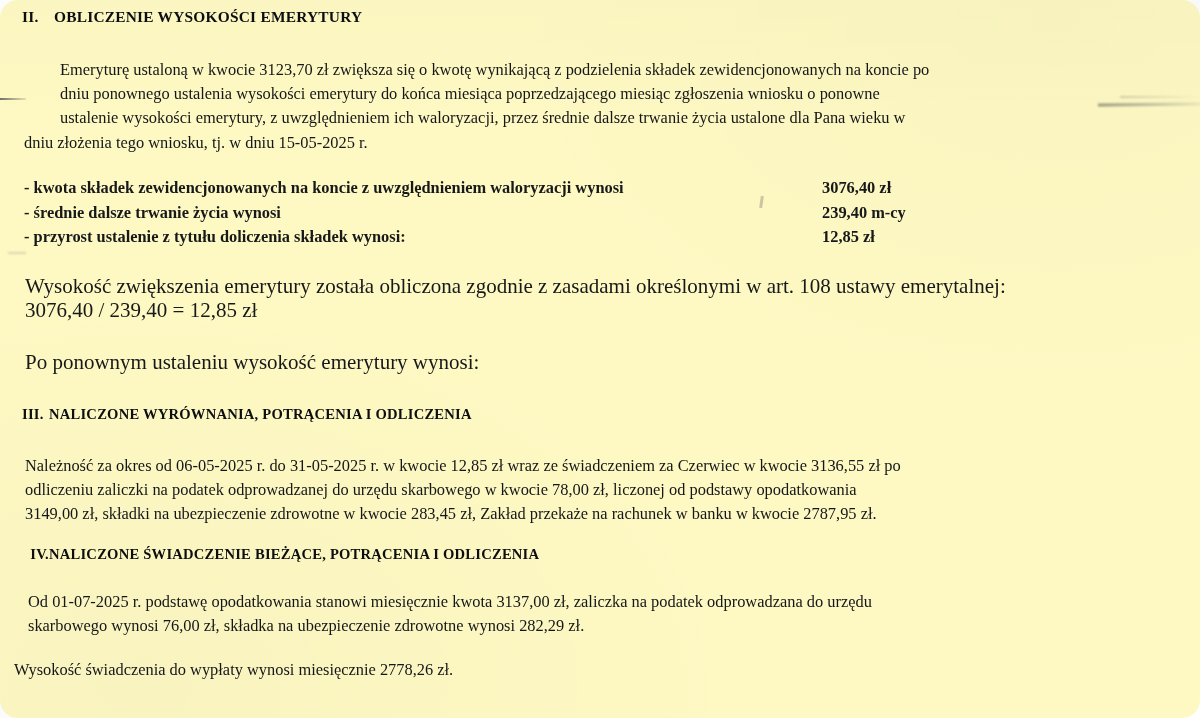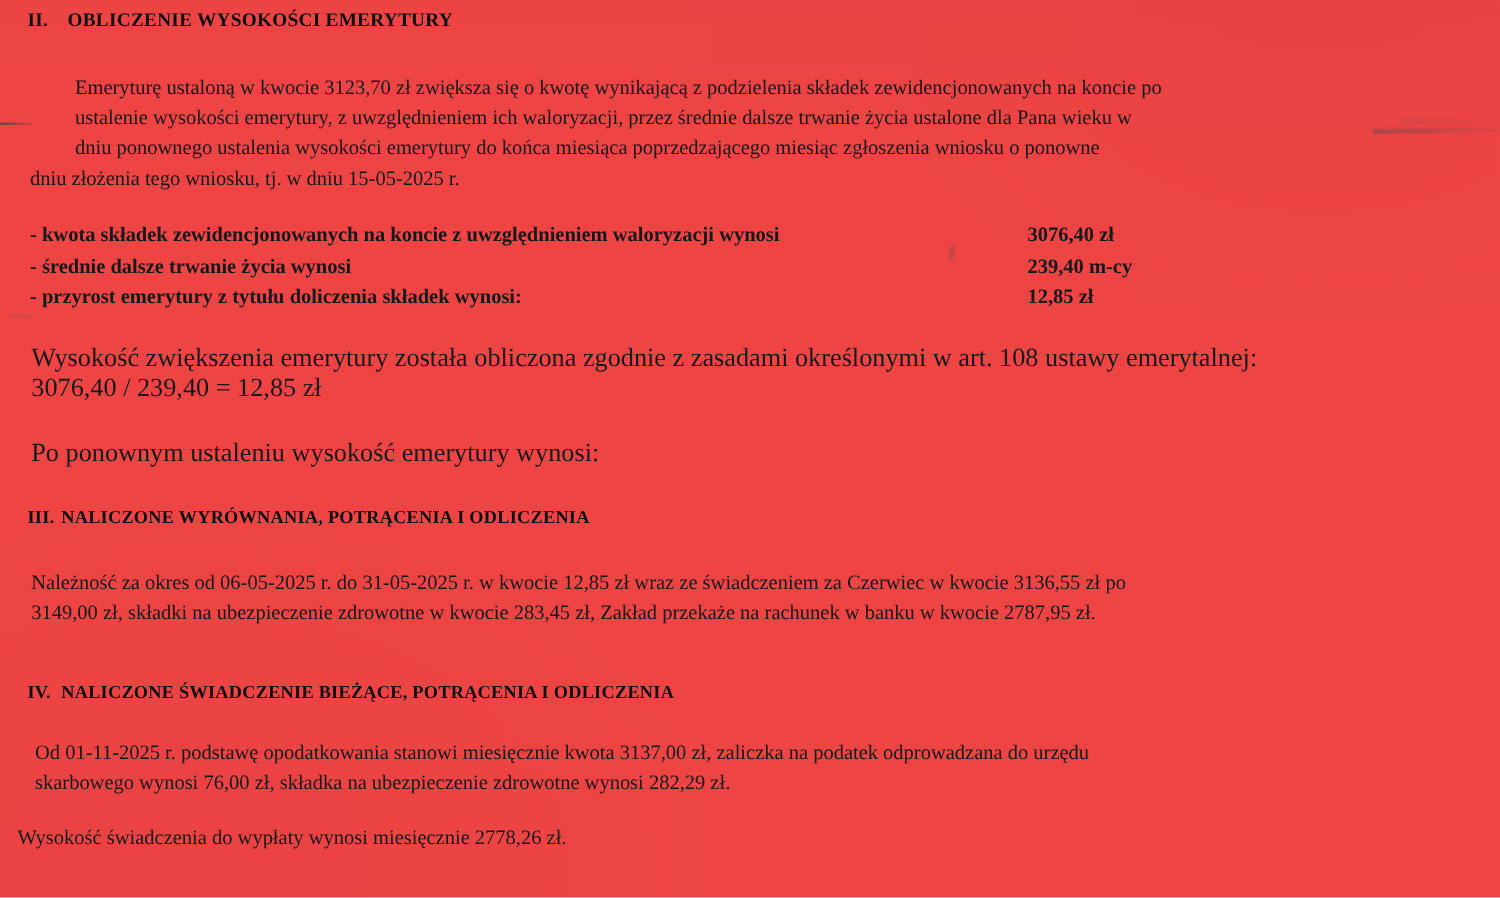--- a/index.html
+++ b/index.html
@@ -15,22 +15,23 @@
     overflow: hidden;
     font-family: "Liberation Serif", "DejaVu Serif", serif;
     color: #16181a;
     -webkit-font-smoothing: antialiased;
   }
 
   
   .page {
     position: absolute;
     inset: 0;
-    background: #ef4444;
+    background: #fef9c3;
     padding: 0;
+    border-radius: 18px;
   }
 
   
   .page::before {
     content: "";
     position: absolute;
     inset: 0;
     background:
       radial-gradient(ellipse at 12% 96%, rgba(0,0,0,.020), rgba(0,0,0,0) 42%),
       radial-gradient(ellipse at 88% 4%, rgba(0,0,0,.015), rgba(0,0,0,0) 40%),
@@ -58,21 +59,21 @@
     min-width: 30px;
   }
   .section-head .heading-text {
     display: inline-block;
   }
   .head-ii  { top: 8px;  font-size: 15.4px; }
   .head-ii .numeral { min-width: 32px; }
   .head-iii { top: 406px; font-size: 14.6px; }
   .head-iii .numeral { min-width: 27px; }
   .head-iv  { top: 546px; font-size: 14.6px; }
-  .head-iv .numeral { min-width: 27px; }
+  .head-iv .numeral { min-width: 27px; text-align: right; }
 
   
   .para {
     position: absolute;
     font-size: 16.4px;
     line-height: 24.2px;
     text-align: justify;
     text-justify: inter-word;
     color: #141618;
   }
@@ -198,64 +199,65 @@
 
 <div class="page">
   <div class="content">
 
     <div class="section-head head-ii">
       <span class="numeral">II.</span><span class="heading-text">OBLICZENIE WYSOKOŚCI  EMERYTURY</span>
     </div>
 
     <div class="para p-intro">
       <span class="ln-just">Emeryturę ustaloną w kwocie 3123,70 zł zwiększa się o kwotę wynikającą z podzielenia składek zewidencjonowanych na koncie po</span>
+      <span class="ln-just">dniu ponownego ustalenia wysokości emerytury do końca miesiąca poprzedzającego miesiąc zgłoszenia wniosku o ponowne</span>
       <span class="ln-just">ustalenie wysokości emerytury, z uwzględnieniem ich waloryzacji, przez średnie dalsze trwanie życia ustalone dla Pana wieku w</span>
-      <span class="ln-just">dniu ponownego ustalenia wysokości emerytury do końca miesiąca poprzedzającego miesiąc zgłoszenia wniosku o ponowne</span>
       <span class="ln">dniu złożenia tego wniosku, tj. w dniu 15-05-2025 r.</span>
     </div>
 
     <div class="value-list">
       <div class="value-row">
         <span class="label">- kwota składek zewidencjonowanych na koncie z uwzględnieniem waloryzacji wynosi</span>
         <span class="amount">3076,40 zł</span>
       </div>
       <div class="value-row">
         <span class="label">- średnie dalsze trwanie życia wynosi</span>
         <span class="amount">239,40 m-cy</span>
       </div>
       <div class="value-row">
-        <span class="label">- przyrost emerytury z tytułu doliczenia składek wynosi:</span>
+        <span class="label">- przyrost ustalenie z tytułu doliczenia składek wynosi:</span>
         <span class="amount">12,85 zł</span>
       </div>
     </div>
 
     <div class="calc-block calc-1">
       <span class="line">Wysokość zwiększenia emerytury została obliczona zgodnie z zasadami określonymi w art. 108 ustawy emerytalnej:</span>
       <span class="line">3076,40 / 239,40 = 12,85 zł</span>
     </div>
 
     <div class="calc-block calc-2">
       <span class="line">Po ponownym ustaleniu wysokość emerytury wynosi:</span>
     </div>
 
     <div class="section-head head-iii">
       <span class="numeral">III.</span><span class="heading-text">NALICZONE WYRÓWNANIA, POTRĄCENIA I ODLICZENIA</span>
     </div>
 
     <div class="para p-iii">
       <span class="ln">Należność za okres od 06-05-2025 r. do 31-05-2025 r. w kwocie 12,85 zł wraz ze świadczeniem za Czerwiec w kwocie 3136,55 zł po</span>
+      <span class="ln">odliczeniu zaliczki na podatek odprowadzanej do urzędu skarbowego w kwocie 78,00 zł, liczonej od podstawy opodatkowania</span>
       <span class="ln">3149,00 zł, składki na ubezpieczenie zdrowotne w kwocie 283,45 zł, Zakład przekaże na rachunek w banku w kwocie 2787,95 zł.</span>
     </div>
 
     <div class="section-head head-iv">
       <span class="numeral">IV.</span><span class="heading-text">NALICZONE ŚWIADCZENIE BIEŻĄCE, POTRĄCENIA I ODLICZENIA</span>
     </div>
 
     <div class="para p-iv">
-      <span class="ln">Od 01-11-2025 r. podstawę opodatkowania stanowi miesięcznie kwota 3137,00 zł, zaliczka na podatek odprowadzana do urzędu</span>
+      <span class="ln">Od 01-07-2025 r. podstawę opodatkowania stanowi miesięcznie kwota 3137,00 zł, zaliczka na podatek odprowadzana do urzędu</span>
       <span class="ln">skarbowego wynosi 76,00 zł, składka na ubezpieczenie zdrowotne wynosi 282,29 zł.</span>
     </div>
 
     <div class="para p-final last-left">Wysokość świadczenia do wypłaty wynosi miesięcznie 2778,26 zł.</div>
 
   </div>
 
   <div class="artifact artifact-left-smudge"></div>
   <div class="artifact artifact-right-streak"></div>
   <div class="artifact artifact-right-streak2"></div>

